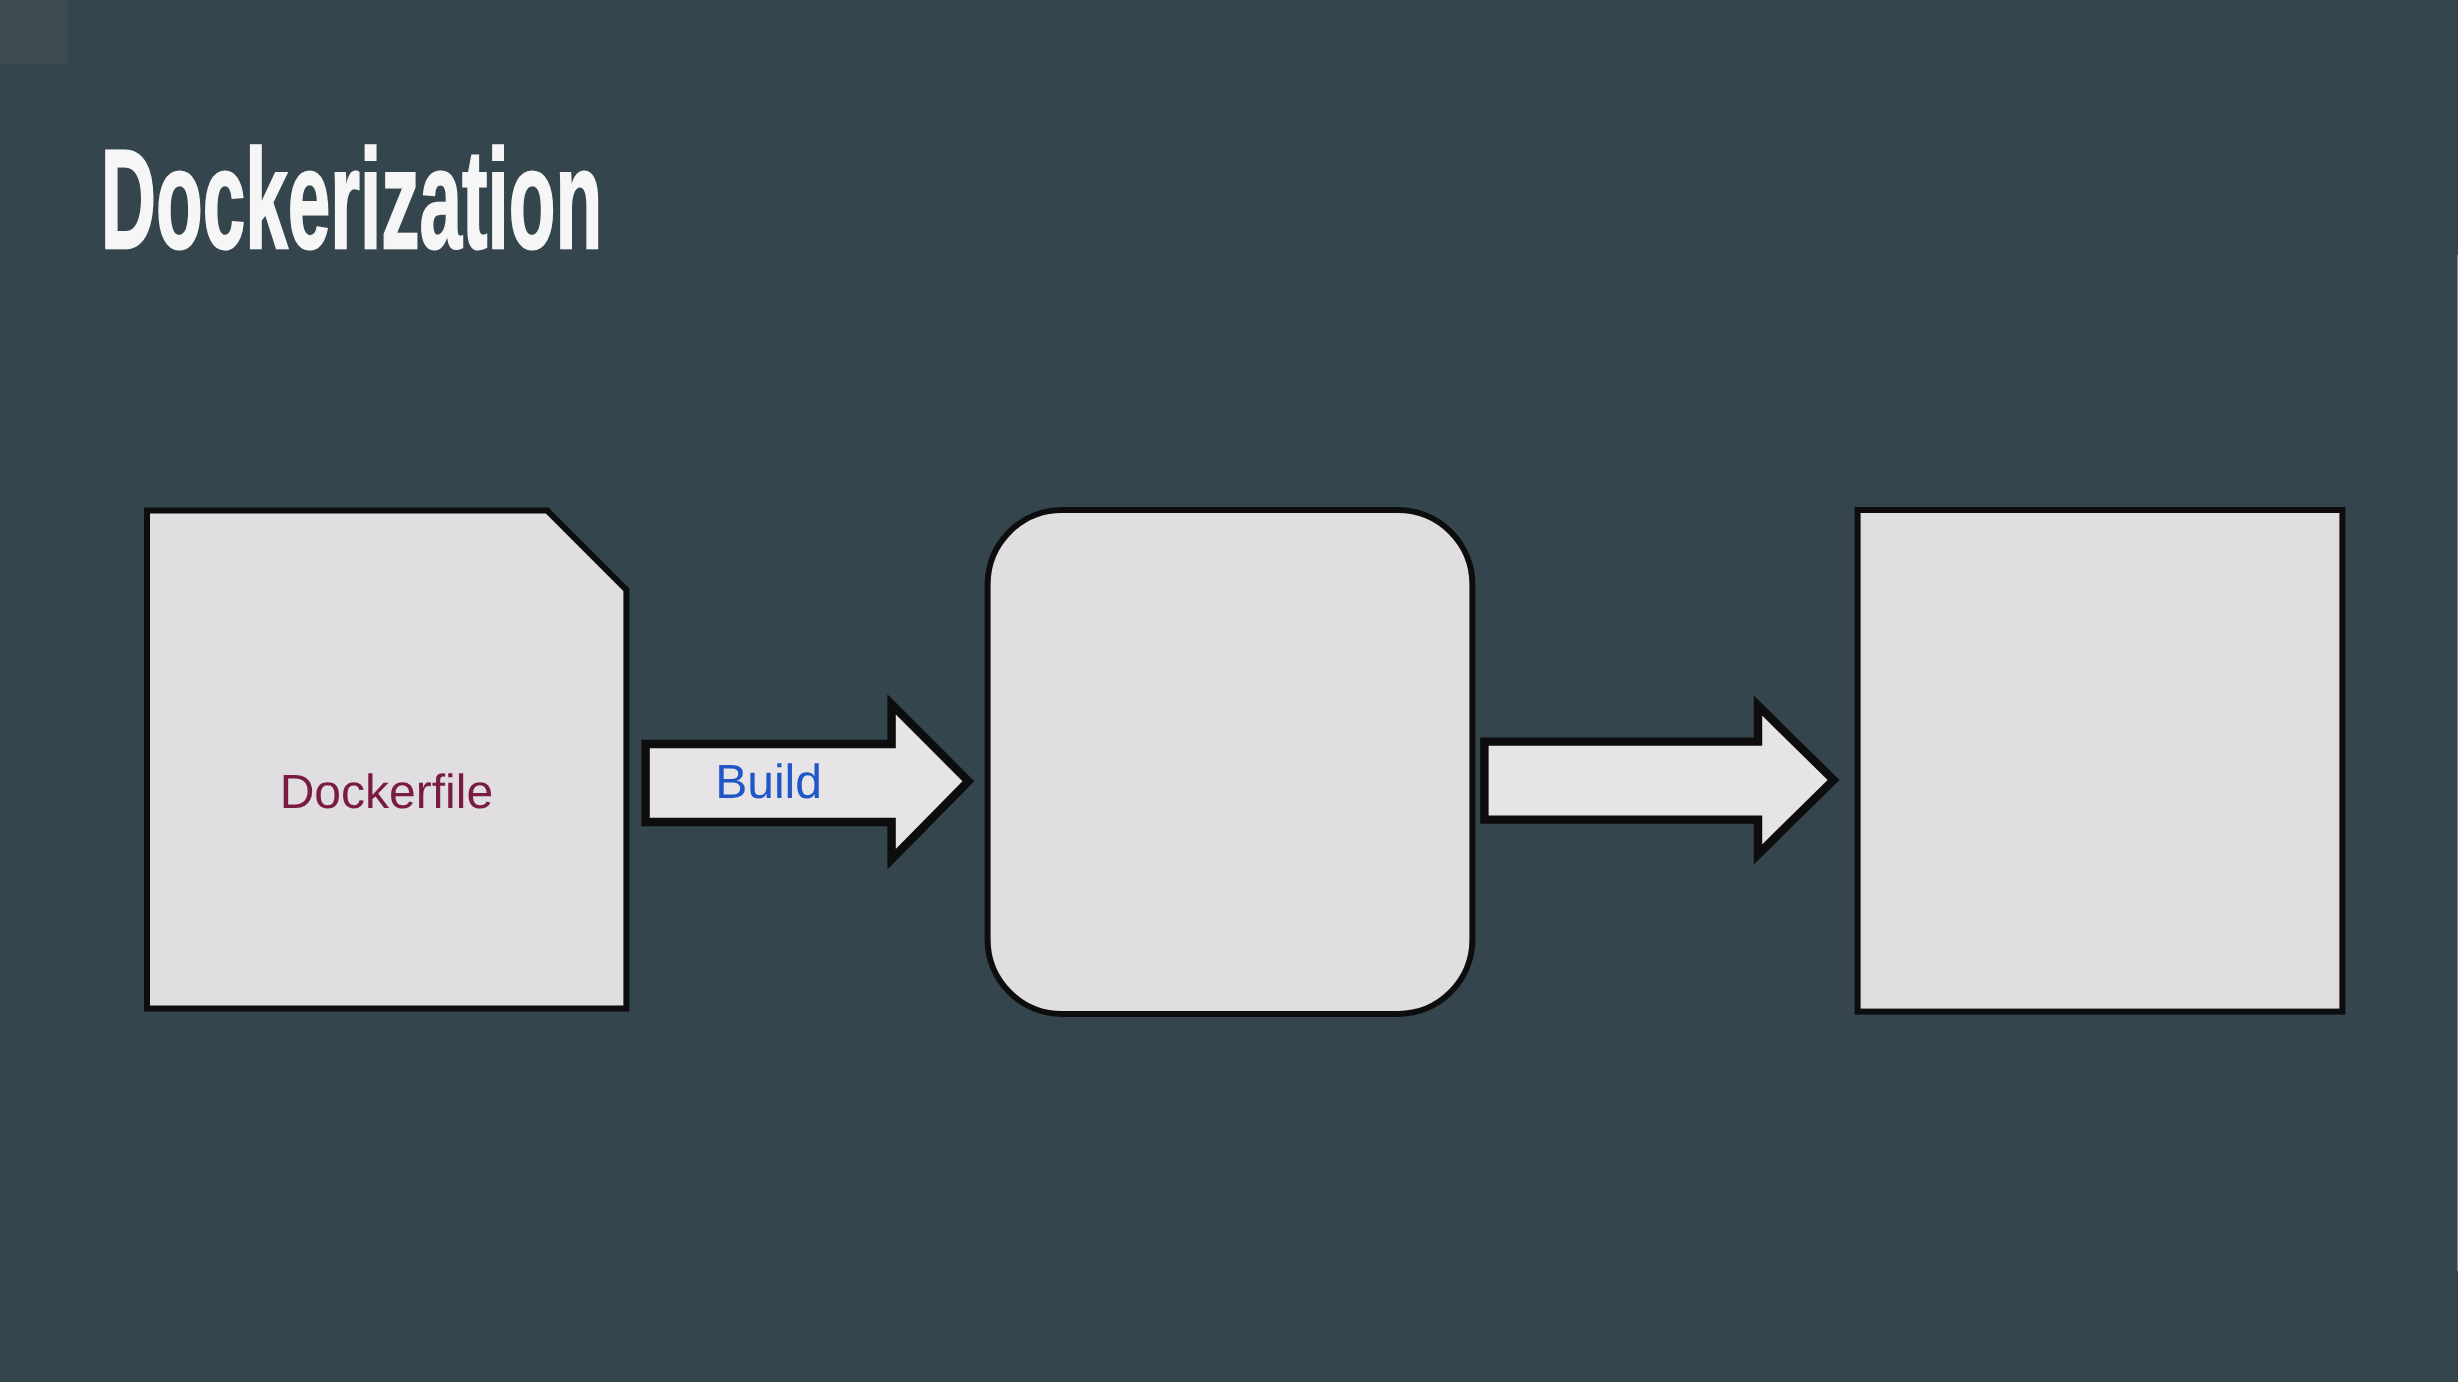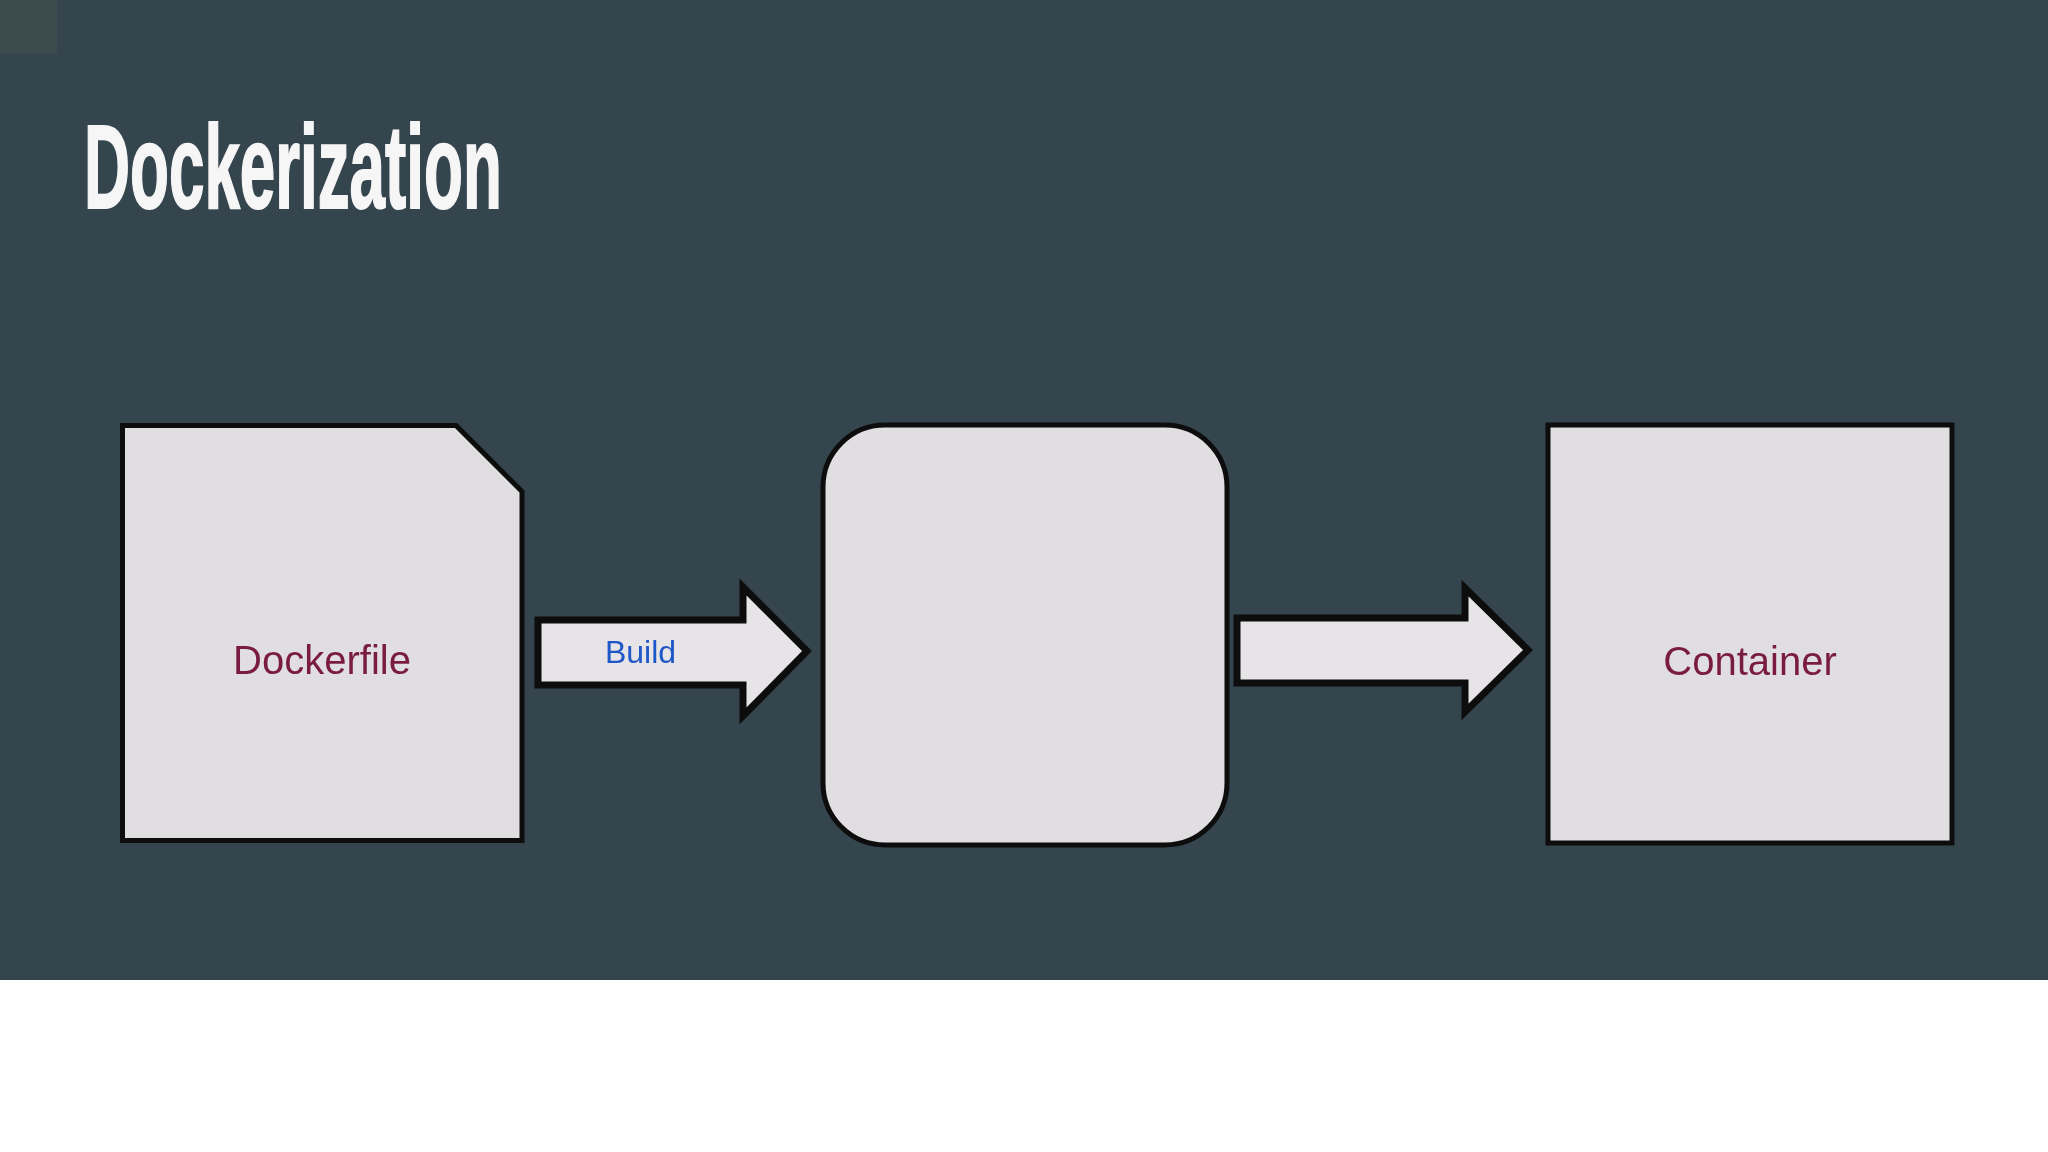--- a/index.html
+++ b/index.html
@@ -6,21 +6,21 @@
     margin: 0;
     padding: 0;
     width: 2048px;
     height: 1152px;
     overflow: hidden;
     font-family: "Liberation Sans", sans-serif;
   }
   .slide {
     position: relative;
     width: 2048px;
-    height: 980px;
+    height: 1152px;
     background: #35454e;
   }
   .corner-artifact {
     position: absolute;
     left: 0; top: 0;
     width: 57px; height: 54px;
     background: #3b4b4e;
   }
   .title {
     position: absolute;
@@ -63,21 +63,21 @@
     justify-content: center;
     box-sizing: border-box;
     pointer-events: none;
     white-space: nowrap;
   }
   .node-label {
     font-size: 40px;
     color: #7a1b42;
   }
   .arrow-label {
-    font-size: 32px;
+    font-size: 40px;
     color: #1f57c8;
   }
   .pad-node { padding-top: 55px; }
 </style>
 </head>
 <body>
 
 <div class="slide">
 
   <div class="corner-artifact"></div>
@@ -93,18 +93,17 @@
     <rect class="node-shape" x="1548" y="425" width="404" height="418"></rect>
 
     <polygon class="arrow-shape" points="538,620 743,620 743,587 807,651 743,716 743,685 538,685"></polygon>
 
     <polygon class="arrow-shape" points="1237,618 1465,618 1465,588 1528,650 1465,712 1465,683 1237,683"></polygon>
   </svg>
 
   <div class="label node-label pad-node" style="left:122px; top:425px; width:400px; height:416px;text-align:center;">Dockerfile</div>
 
 
-  <div class="label node-label pad-node" style="left:1548px; top:425px; width:404px; height:418px;">Container</div>
 
   <div class="label arrow-label" style="left:538px; top:620px; width:205px; height:65px;">Build</div>
 
 
 </div>
 
 </body></html>

